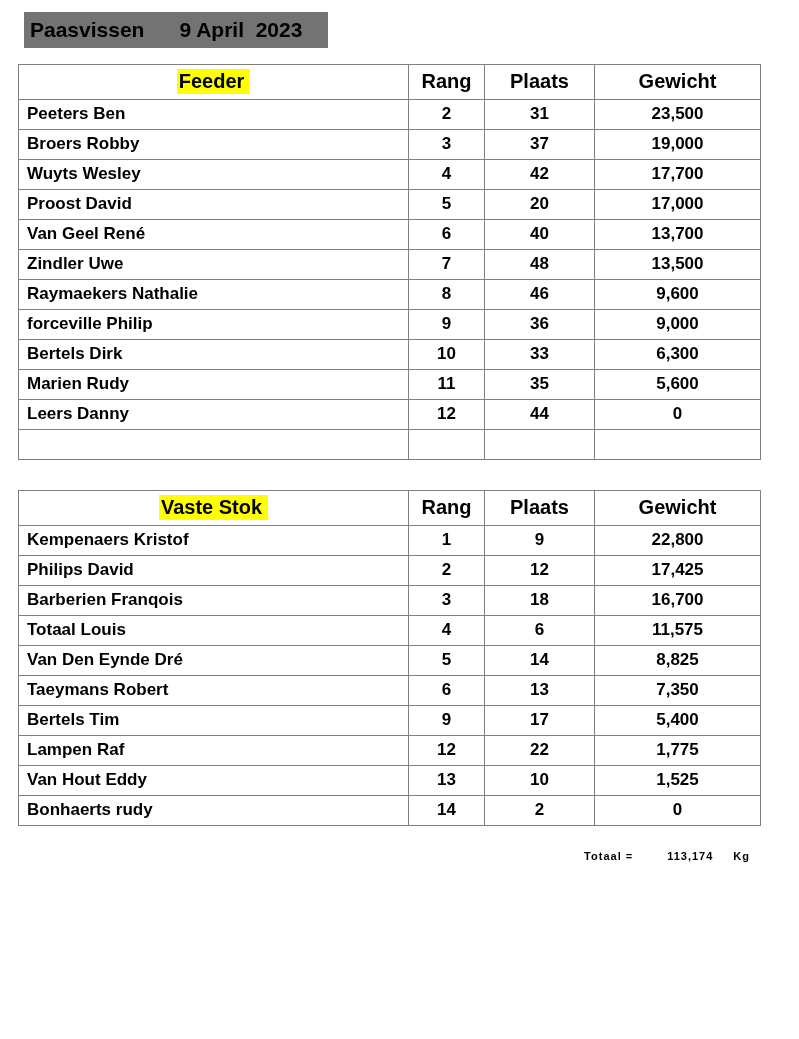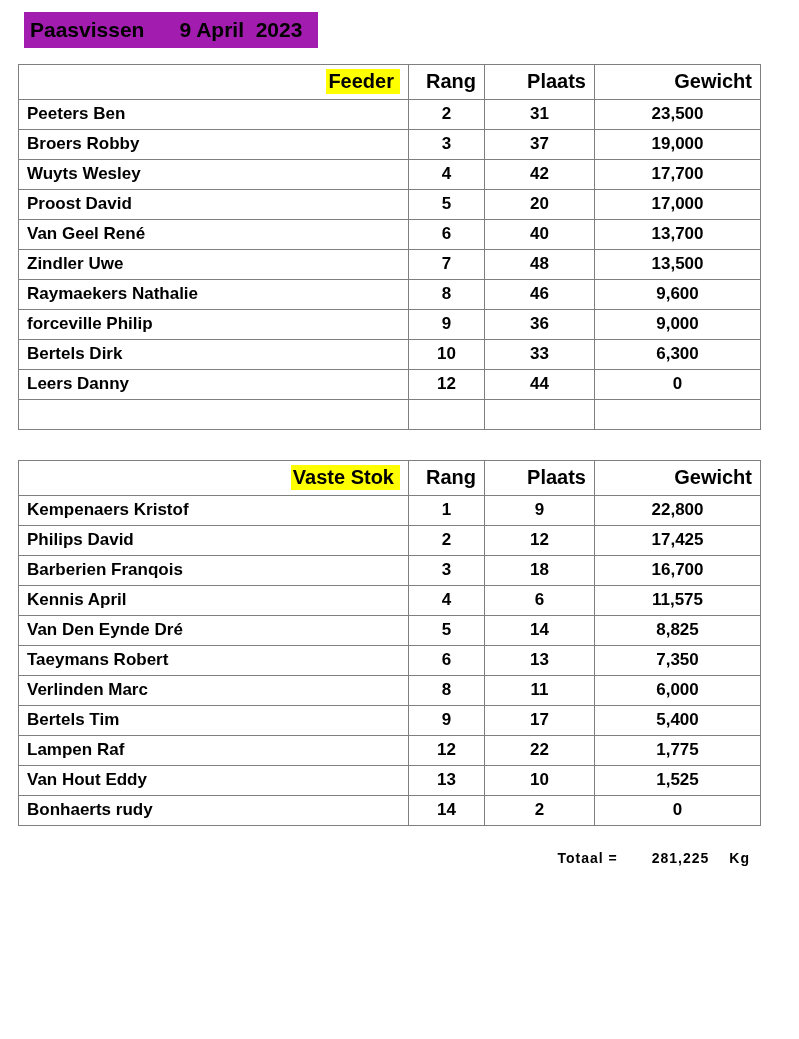--- a/index.html
+++ b/index.html
@@ -16,24 +16,24 @@
     width: 799px;
     height: 1039px;
     padding: 8px 20px 0 18px;
     position: relative;
   }
   .title-wrap {
     padding: 4px 0 2px 6px;
   }
   .page-title {
     display: inline-block;
-    background: #a21caf;
+    background: #737373;
     font-size: 21px;
     line-height: 1.5;
-    padding: 2px 16px 2px 6px;
+    padding: 2px 26px 2px 6px;
     white-space: pre;
   }
   table.results {
     border-collapse: collapse;
     width: 742px;
     table-layout: fixed;
   }
   table.results.first { margin-top: 14px; }
   table.results.second { margin-top: 30px; }
   col.c-name   { width: 390px; }
@@ -41,21 +41,21 @@
   col.c-plaats { width: 110px; }
   col.c-gewicht{ width: 166px; }
   th, td {
     border: 1px solid #7f7f7f;
     overflow: hidden;
     white-space: nowrap;
   }
   tr.head-row th {
     font-size: 20px;
     height: 35px;
-    text-align: right;
+    text-align: center;
     padding: 0 8px;
     vertical-align: middle;
   }
   .section-highlight {
     background: #ffff00;
     padding: 1px 6px 2px 2px;
   }
   td {
     font-size: 17px;
     height: 30px;
@@ -64,21 +64,21 @@
   }
   td.name { text-align: left; }
   td.num  { text-align: center; }
   tr.empty-row td { height: 30px; }
   .footer {
     margin-top: 24px;
     width: 742px;
     display: flex;
     justify-content: flex-end;
     align-items: baseline;
-    font-size: 14px;
+    font-size: 11px;
     letter-spacing: 1px;
     padding-right: 10px;
   }
   .footer .total-value { margin-left: 34px; }
   .footer .total-unit  { margin-left: 20px; }
 </style>
 </head>
 <body>
 
 <div class="page">
@@ -151,20 +151,26 @@
     <td class="num">36</td>
     <td class="num">9,000</td>
   </tr>
         <tr>
     <td class="name">Bertels Dirk</td>
     <td class="num">10</td>
     <td class="num">33</td>
     <td class="num">6,300</td>
   </tr>
         <tr>
+    <td class="name">Marien Rudy</td>
+    <td class="num">11</td>
+    <td class="num">35</td>
+    <td class="num">5,600</td>
+  </tr>
+        <tr>
     <td class="name">Leers Danny</td>
     <td class="num">12</td>
     <td class="num">44</td>
     <td class="num">0</td>
   </tr>
       </tbody>
     <tbody>
       <tr class="empty-row">
         <td class="name"></td>
         <td class="num"></td>
@@ -202,44 +208,38 @@
     <td class="num">12</td>
     <td class="num">17,425</td>
   </tr>
         <tr>
     <td class="name">Barberien Franqois</td>
     <td class="num">3</td>
     <td class="num">18</td>
     <td class="num">16,700</td>
   </tr>
         <tr>
-    <td class="name">Kennis April</td>
+    <td class="name">Totaal Louis</td>
     <td class="num">4</td>
     <td class="num">6</td>
     <td class="num">11,575</td>
   </tr>
         <tr>
     <td class="name">Van Den Eynde Dré</td>
     <td class="num">5</td>
     <td class="num">14</td>
     <td class="num">8,825</td>
   </tr>
         <tr>
     <td class="name">Taeymans Robert</td>
     <td class="num">6</td>
     <td class="num">13</td>
     <td class="num">7,350</td>
   </tr>
         <tr>
-    <td class="name">Verlinden Marc</td>
-    <td class="num">8</td>
-    <td class="num">11</td>
-    <td class="num">6,000</td>
-  </tr>
-        <tr>
     <td class="name">Bertels Tim</td>
     <td class="num">9</td>
     <td class="num">17</td>
     <td class="num">5,400</td>
   </tr>
         <tr>
     <td class="name">Lampen Raf</td>
     <td class="num">12</td>
     <td class="num">22</td>
     <td class="num">1,775</td>
@@ -254,17 +254,17 @@
     <td class="name">Bonhaerts rudy</td>
     <td class="num">14</td>
     <td class="num">2</td>
     <td class="num">0</td>
   </tr>
       </tbody>
   </table>
 
   <div class="footer">
     <span class="total-label">Totaal =</span>
-    <span class="total-value">281,225</span>
+    <span class="total-value">113,174</span>
     <span class="total-unit">Kg</span>
   </div>
 
 </div>
 
 </body></html>

